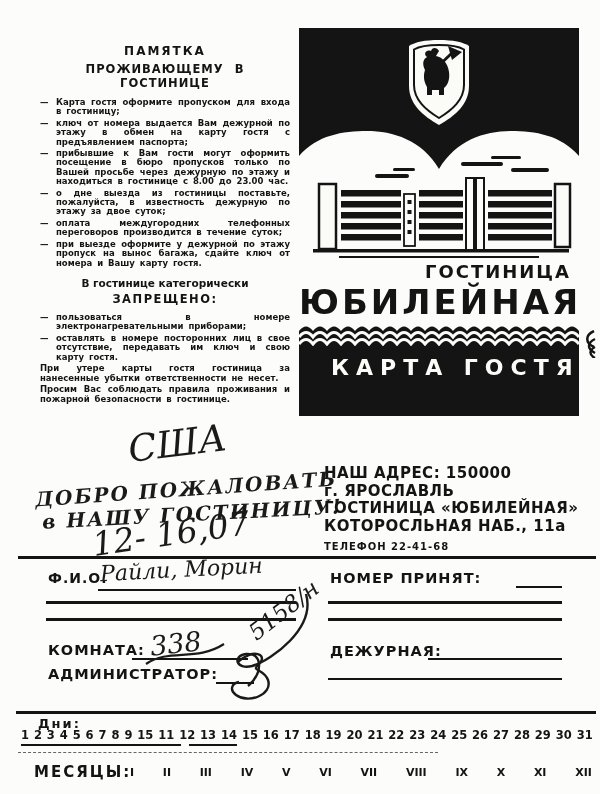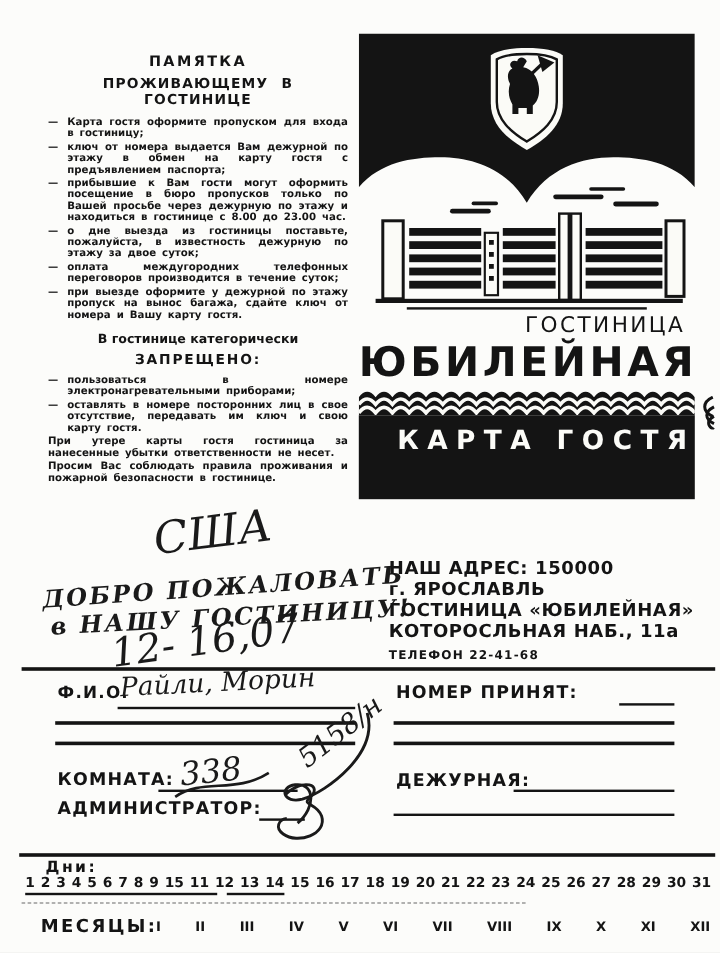--- a/index.html
+++ b/index.html
@@ -19,21 +19,21 @@
     text-align:justify; word-spacing:2px;
   }
   .rule::before { content:"—"; position:absolute; left:0; top:0; }
   .memo-h2 { text-align:center; font-weight:bold; font-size:10.5px; margin-top:9px; }
   .memo-h2b { text-align:center; font-weight:bold; font-size:11.5px; letter-spacing:1.5px; margin:3px 0 7px 0; }
   .note { font-size:8.5px; font-weight:bold; line-height:9.6px; text-align:justify; word-spacing:2px; margin-top:2px; }
 
   
   .card { position:absolute; left:299px; top:28px; width:280px; height:388px; background:#fcfcfa; }
   .card-art { position:absolute; left:0; top:0; }
-  .hotel-word { position:absolute; top:233px; right:8px; font-size:18px; font-weight:normal; letter-spacing:2px; }
+  .hotel-word { position:absolute; top:233px; right:8px; font-size:18px; font-weight:bold; letter-spacing:2px; }
   .hotel-name { position:absolute; top:254px; left:0; width:100%; text-align:center; font-size:34px; font-weight:bold; letter-spacing:3px; white-space:nowrap; }
   .waves { position:absolute; left:0; top:293px; }
   .card-band { position:absolute; left:0; top:318px; width:280px; height:70px; background:#141414; }
   .card-title { margin-top:9px; text-align:center; color:#fbfbf7; font-size:22px; font-weight:bold; letter-spacing:7px; white-space:nowrap;margin-left:32px; }
   .wave-spill { position:absolute; left:578px; top:330px; }
 
   
   .hw { font-family:"DejaVu Serif", serif; font-style:italic; color:#1a1a1a; white-space:nowrap; }
   .hw-country { position:absolute; left:128px; top:422px; font-size:37px; transform:rotate(-7deg); }
   .greet1 { position:absolute; left:35px; top:477px; font-size:20px; font-weight:bold; letter-spacing:2px; transform:rotate(-4deg); }

